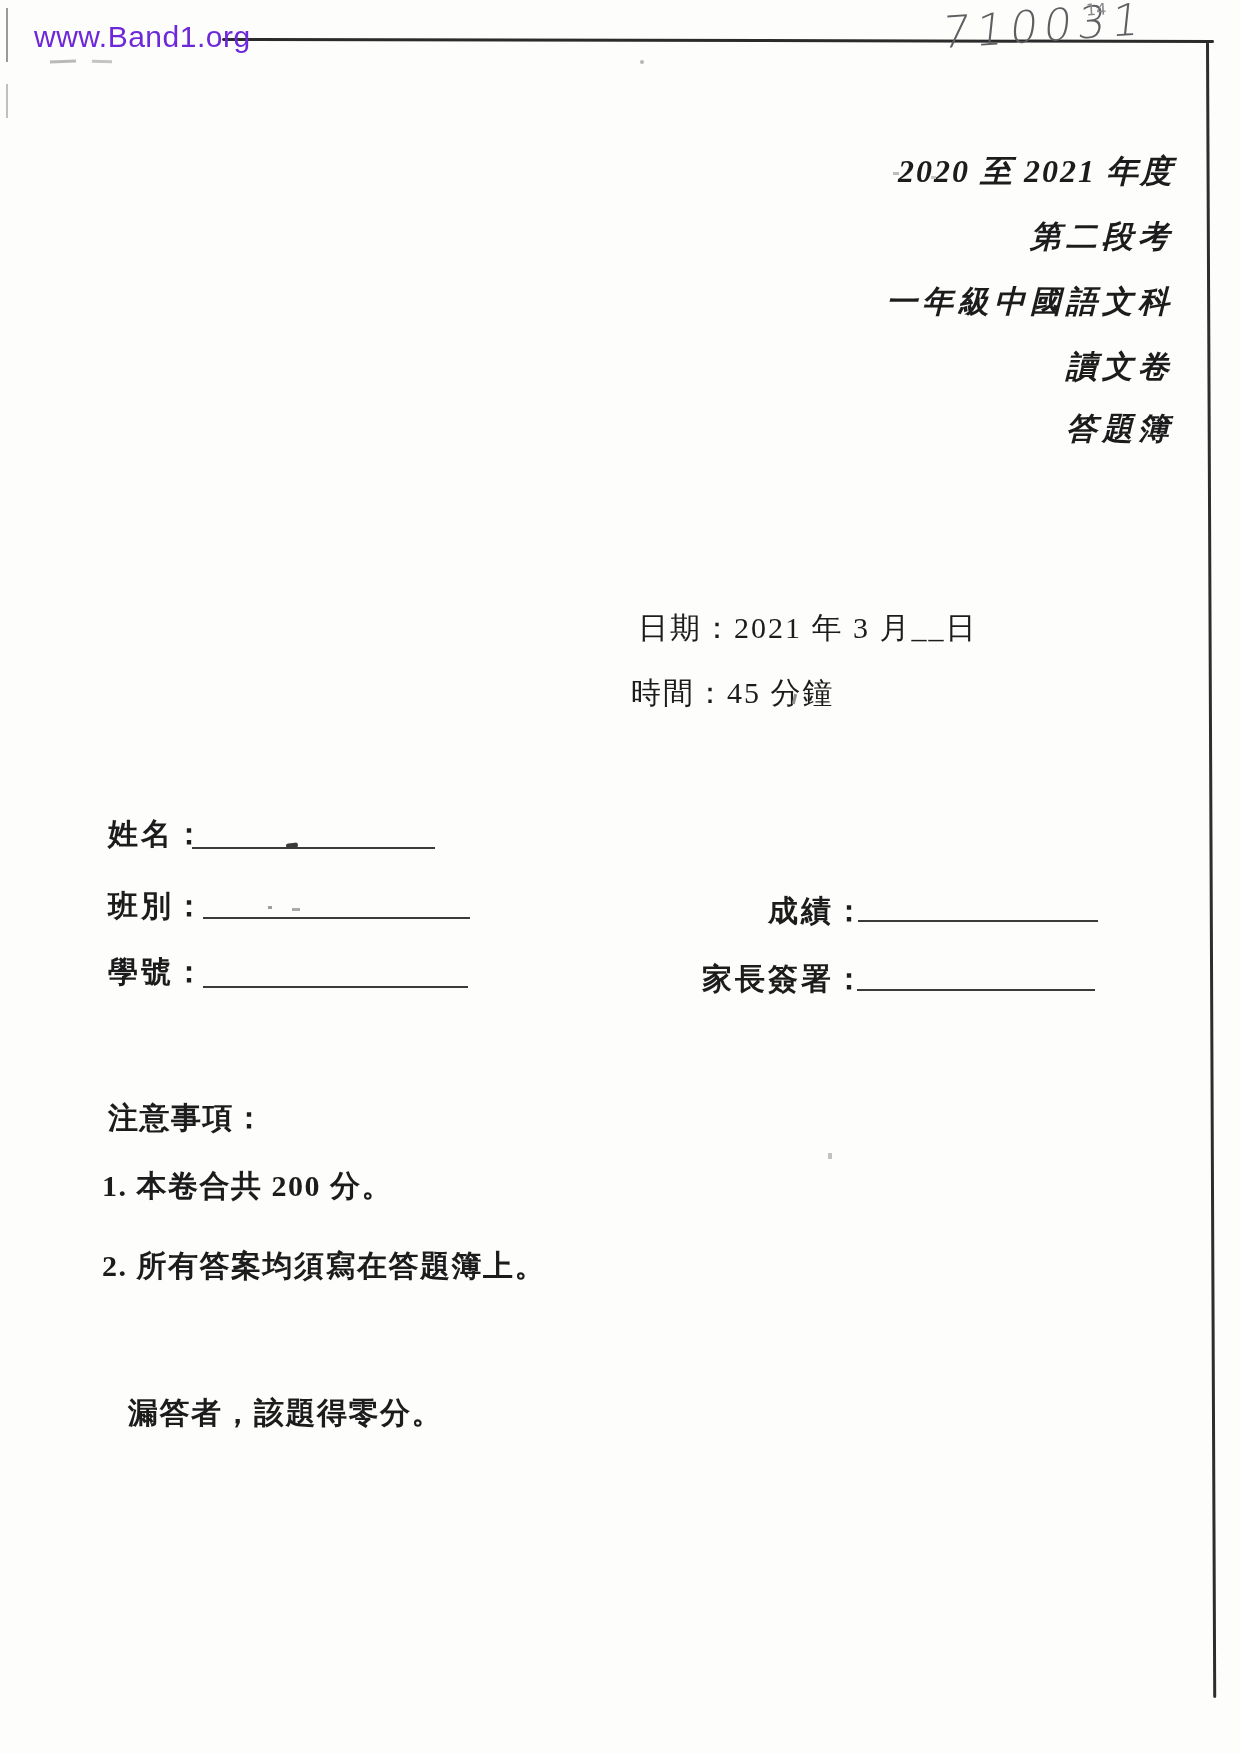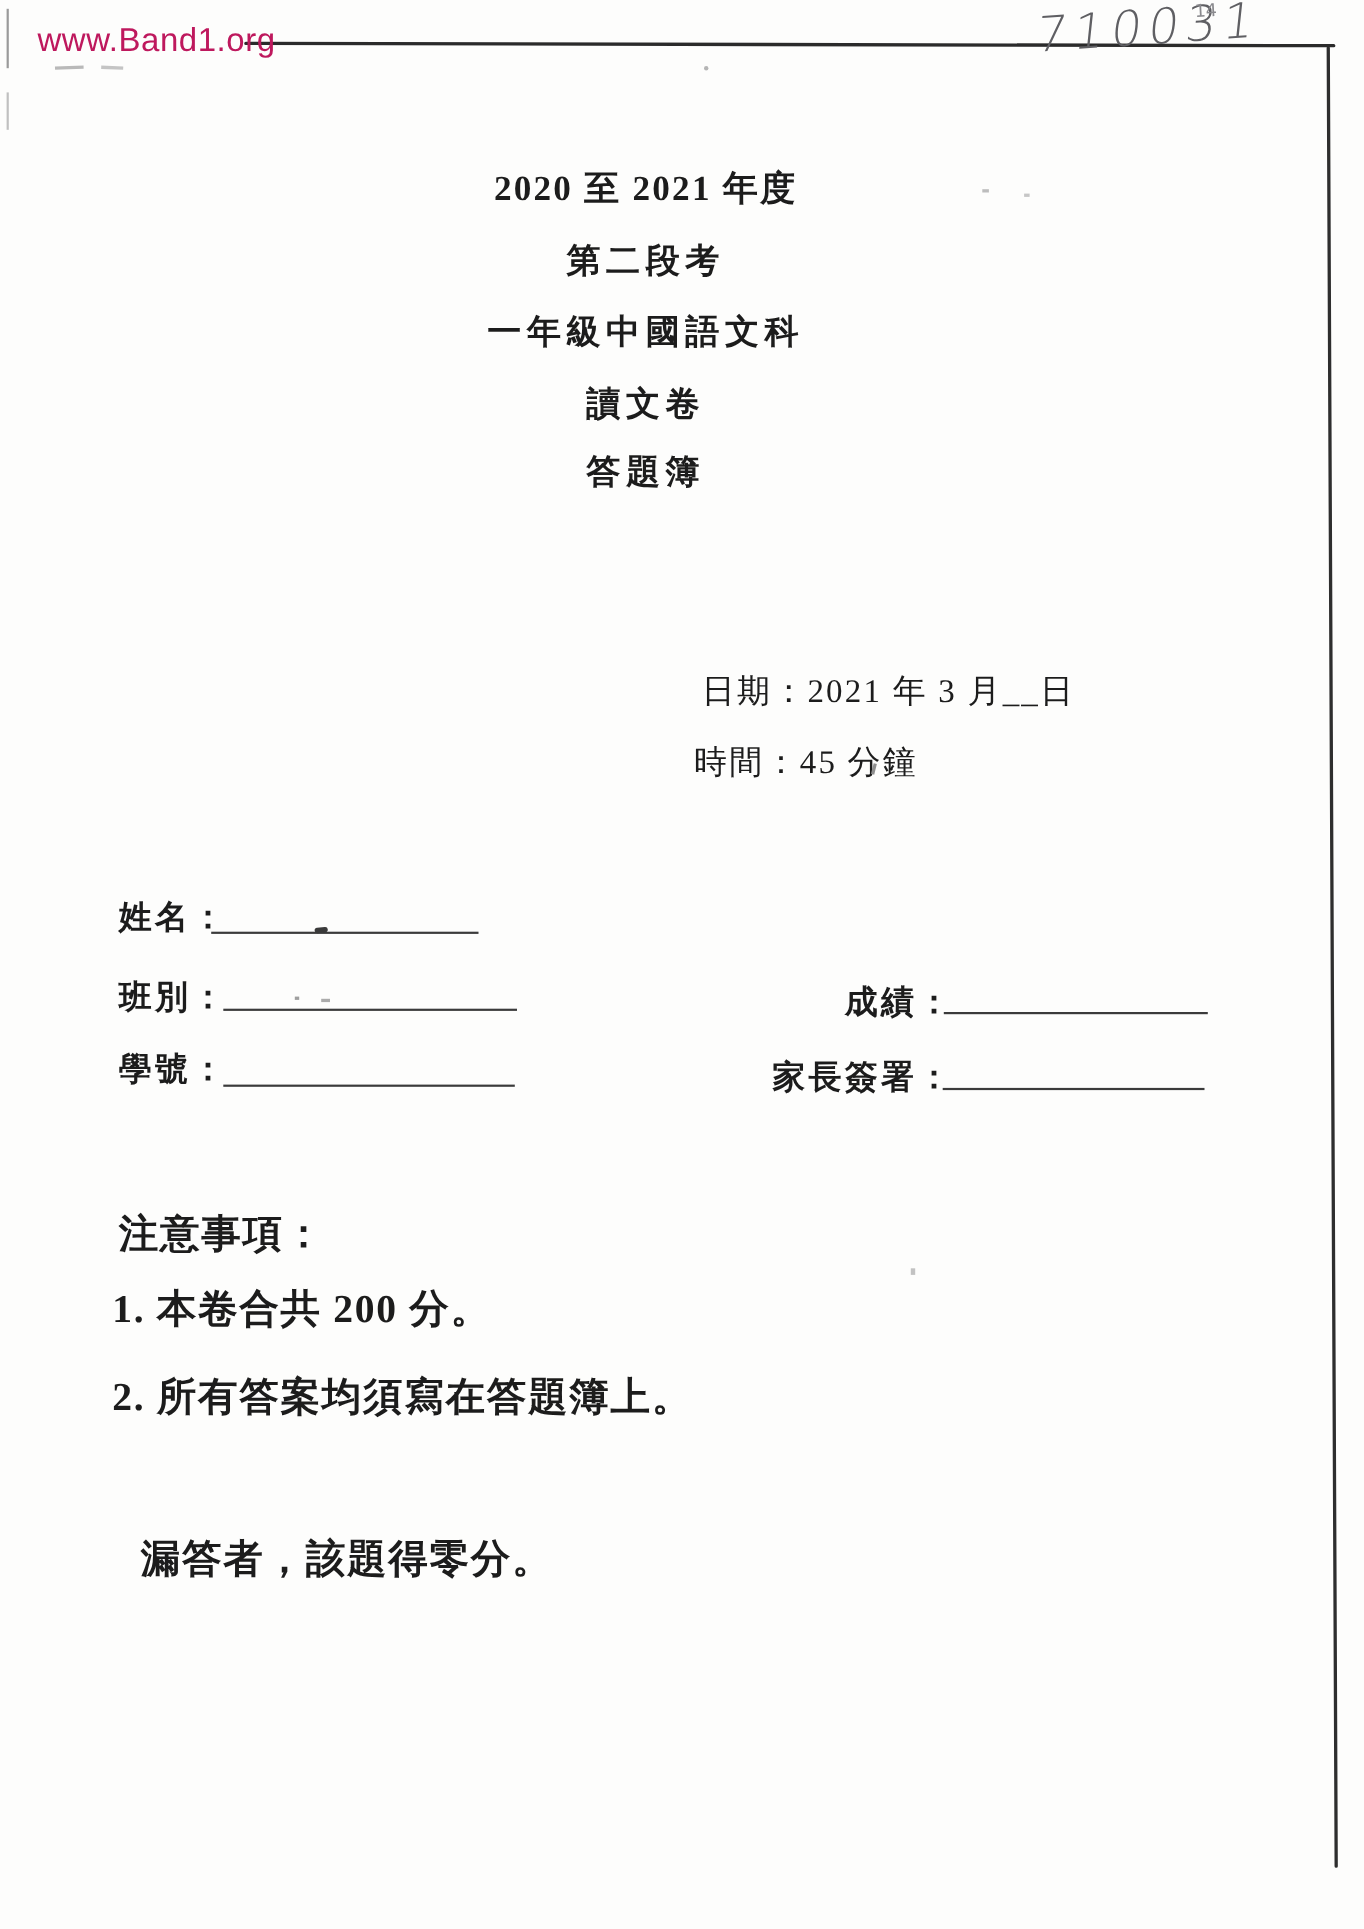--- a/index.html
+++ b/index.html
@@ -8,37 +8,37 @@
     width:1240px;height:1754px;
     background:#fdfdfc;
     overflow:hidden;
     font-family:"Liberation Serif","DejaVu Serif",serif;
     color:#1c1c1c;
   }
   .abs{position:absolute;}
   .latin{font-family:"Liberation Sans","DejaVu Sans",sans-serif;}
   .cjk{font-family:"Liberation Serif","DejaVu Serif",serif;}
 
-  .watermark{left:34px;top:20px;font-size:30px;color:#be185d;letter-spacing:0.5px;}
+  .watermark{left:34px;top:20px;font-size:30px;color:#6d28d9;letter-spacing:0.5px;}
 
   .top-rule{left:222px;top:39px;width:992px;height:3px;background:#2b2b2b;transform:rotate(0.12deg);border-radius:2px;}
   .right-rule{left:1206px;top:42px;width:3px;height:1656px;background:#2e2e2e;transform:rotate(-0.25deg);transform-origin:top center;border-radius:2px;}
 
   .hand-code{
     left:942px;top:0px;font-size:44px;color:#5f5f63;
     font-family:"DejaVu Sans",sans-serif;
     transform:rotate(-4deg) skewX(-10deg);
     letter-spacing:6px;font-weight:300;
   }
   .corner-note{
     left:1086px;top:0px;font-size:16px;color:#8a8a8e;
     font-family:"DejaVu Sans",sans-serif;transform:rotate(-3deg);
   }
 
-  .title-line{left:0;width:1174px;text-align:center;letter-spacing:5px;font-size:31px;font-weight:600;}
+  .title-line{left:0;width:1174px;text-align:right;letter-spacing:5px;font-size:31px;font-weight:600;font-style:italic;}
   .t0{top:150px;font-size:32px;letter-spacing:2px;}
   .t1{top:216px;}
   .t2{top:281px;}
   .t3{top:346px;}
   .t4{top:408px;}
 
   .info-line{font-size:30px;letter-spacing:2px;font-weight:400;}
   .date-line{left:638px;top:608px;}
   .time-line{left:631px;top:673px;}
 
@@ -49,21 +49,21 @@
   .ln-name{left:192px;top:847px;width:243px;}
   .lbl-class{left:108px;top:886px;}
   .ln-class{left:203px;top:917px;width:267px;}
   .lbl-stno{left:108px;top:952px;}
   .ln-stno{left:203px;top:986px;width:265px;}
   .lbl-score{left:768px;top:891px;}
   .ln-score{left:858px;top:920px;width:240px;}
   .lbl-parent{left:702px;top:959px;}
   .ln-parent{left:857px;top:989px;width:238px;}
 
-  .note{font-size:36px;letter-spacing:1.5px;font-weight:600;text-align:right;}
+  .note{font-size:30px;letter-spacing:1.5px;font-weight:600;text-align:right;}
   .nh{left:108px;top:1098px;}
   .n0{left:102px;top:1166px;}
   .n1{left:102px;top:1246px;}
   .n2{left:102px;top:1322px;}
   .n3{left:128px;top:1393px;}
   .n4{left:102px;top:1463px;}
   .edge-line-a{left:6px;top:8px;width:2px;height:54px;background:#9a9a9a;}
   .edge-line-b{left:6px;top:84px;width:2px;height:34px;background:#c0c0c0;}
   .wm-smudge-a{left:50px;top:60px;width:26px;height:3px;background:#b9b9b9;transform:rotate(-2deg);}
   .wm-smudge-b{left:92px;top:60px;width:20px;height:3px;background:#c4c4c4;transform:rotate(2deg);}

